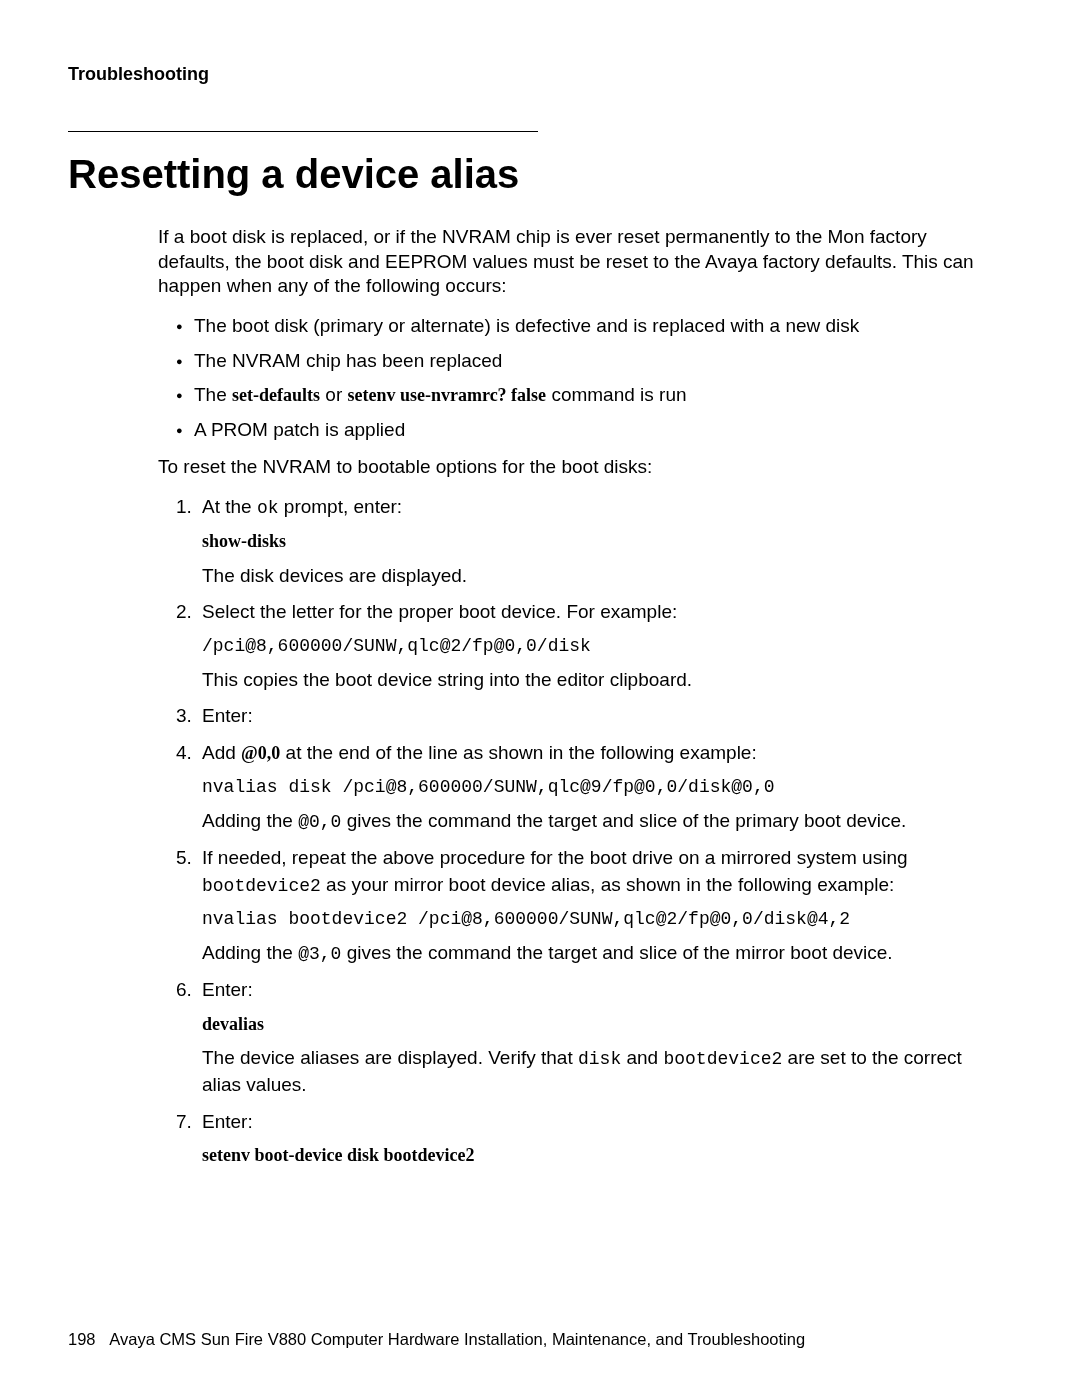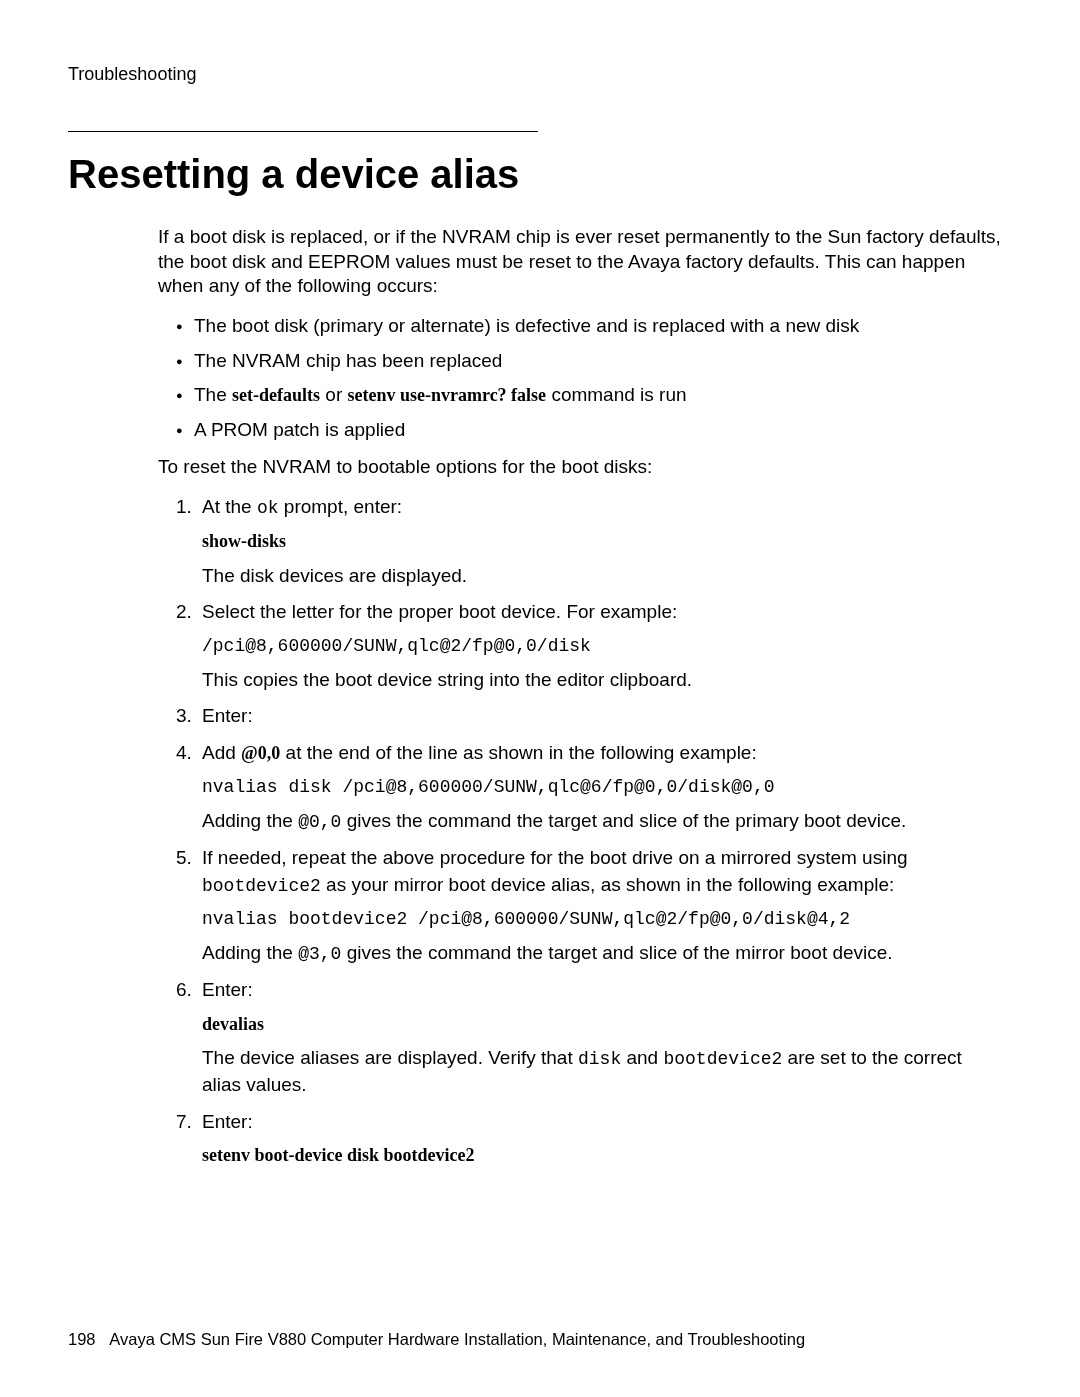--- a/index.html
+++ b/index.html
@@ -6,21 +6,21 @@
     body {
       width: 1080px;
       height: 1397px;
       background: #ffffff;
       font-family: Arial, Helvetica, sans-serif;
       color: #000000;
       padding: 64px 68px 50px 68px;
       position: relative;
     }
     .header-label {
-      font-weight: normal;
+      font-weight: bold;
       font-size: 18px;
       margin-bottom: 46px;
     }
     .partial-rule {
       border: none;
       border-top: 1.5px solid #000;
       width: 470px;
       margin-bottom: 20px;
     }
     .section-heading {
@@ -95,21 +95,21 @@
 <body>
 
 <div class="header-label">Troubleshooting</div>
 
 <hr class="partial-rule">
 
 <h1 class="section-heading">Resetting a device alias</h1>
 
 <div class="body-indent">
 
-  <p class="para">If a boot disk is replaced, or if the NVRAM chip is ever reset permanently to the Sun factory defaults, the boot disk and EEPROM values must be reset to the Avaya factory defaults. This can happen when any of the following occurs:</p>
+  <p class="para">If a boot disk is replaced, or if the NVRAM chip is ever reset permanently to the Mon factory defaults, the boot disk and EEPROM values must be reset to the Avaya factory defaults. This can happen when any of the following occurs:</p>
 
   <ul class="bullet-list">
     <li>The boot disk (primary or alternate) is defective and is replaced with a new disk</li>
     <li>The NVRAM chip has been replaced</li>
     <li>
       <span>The </span><span class="codeb">set-defaults</span><span> or </span><span class="codeb">setenv use-nvramrc? false</span><span> command is run</span>
     </li>
     <li>A PROM patch is applied</li>
   </ul>
 
@@ -131,21 +131,21 @@
     </li>
 
     <li>
       <span class="num">3.</span>
       <span>Enter:</span>
     </li>
 
     <li>
       <span class="num">4.</span>
       <span>Add </span><span class="codeb">@0,0</span><span> at the end of the line as shown in the following example:</span>
-      <span class="sub code">nvalias disk /pci@8,600000/SUNW,qlc@6/fp@0,0/disk@0,0</span>
+      <span class="sub code">nvalias disk /pci@8,600000/SUNW,qlc@9/fp@0,0/disk@0,0</span>
       <span class="sub">
         <span>Adding the </span><span class="code">@0,0</span><span> gives the command the target and slice of the primary boot device.</span>
       </span>
     </li>
 
     <li>
       <span class="num">5.</span>
       <span>If needed, repeat the above procedure for the boot drive on a mirrored system using </span><span class="code">bootdevice2</span><span> as your mirror boot device alias, as shown in the following example:</span>
       <span class="sub code">nvalias bootdevice2 /pci@8,600000/SUNW,qlc@2/fp@0,0/disk@4,2</span>
       <span class="sub">

